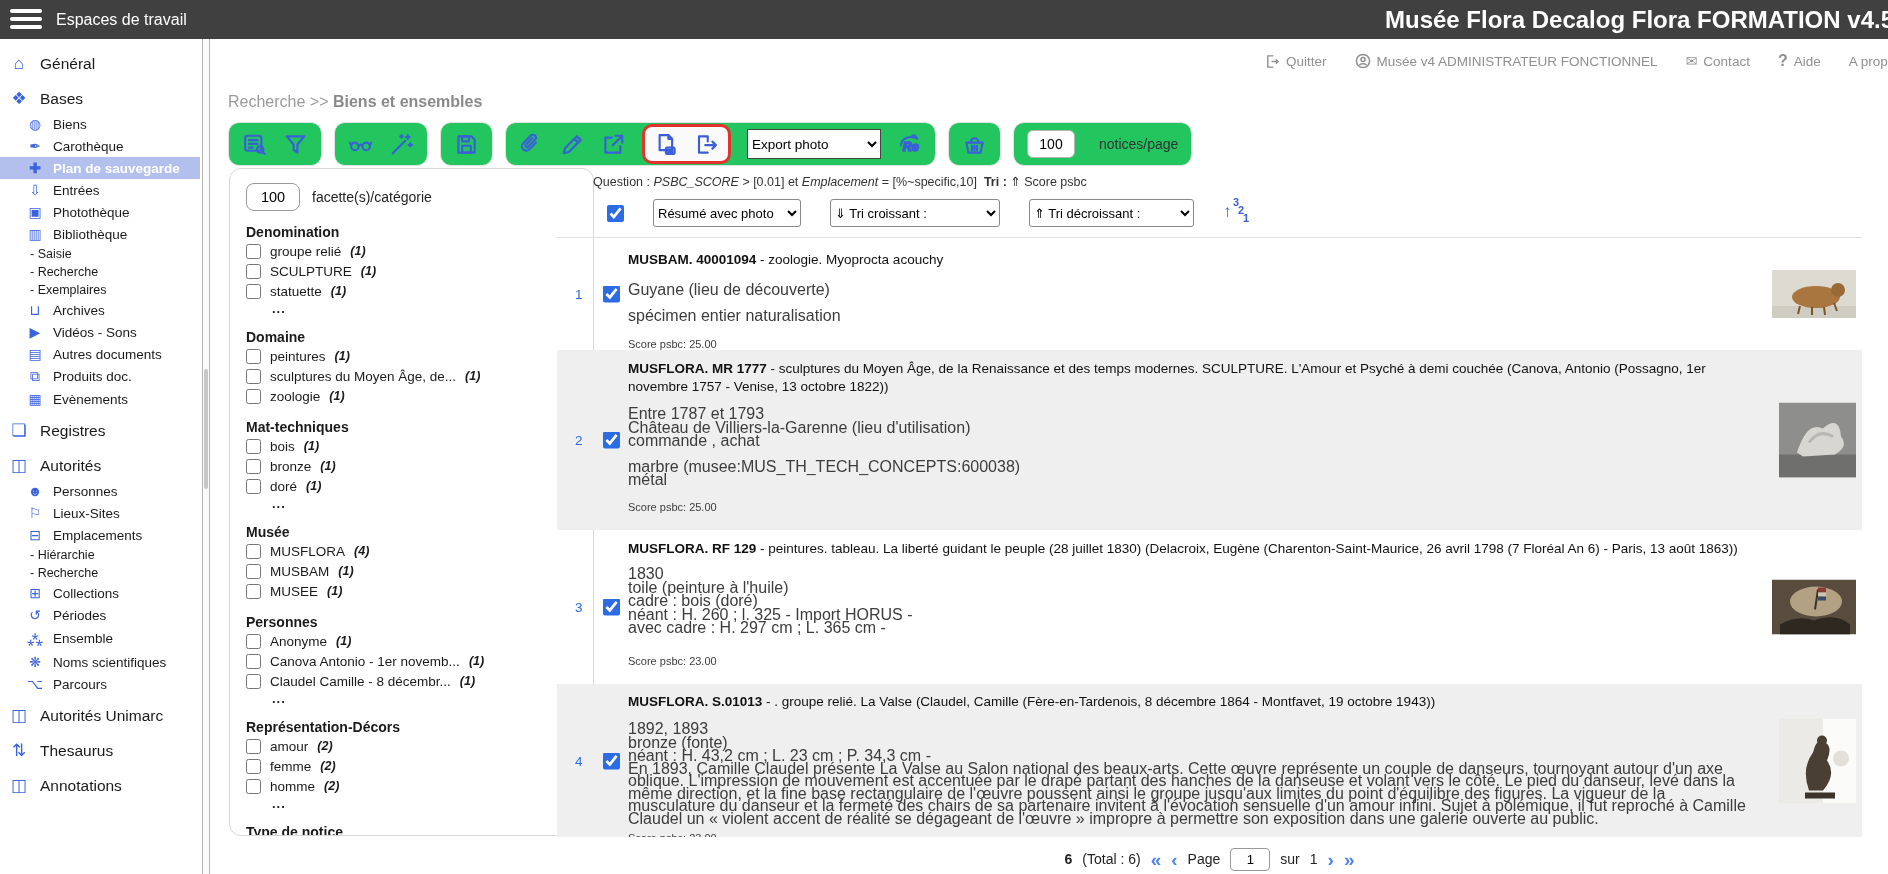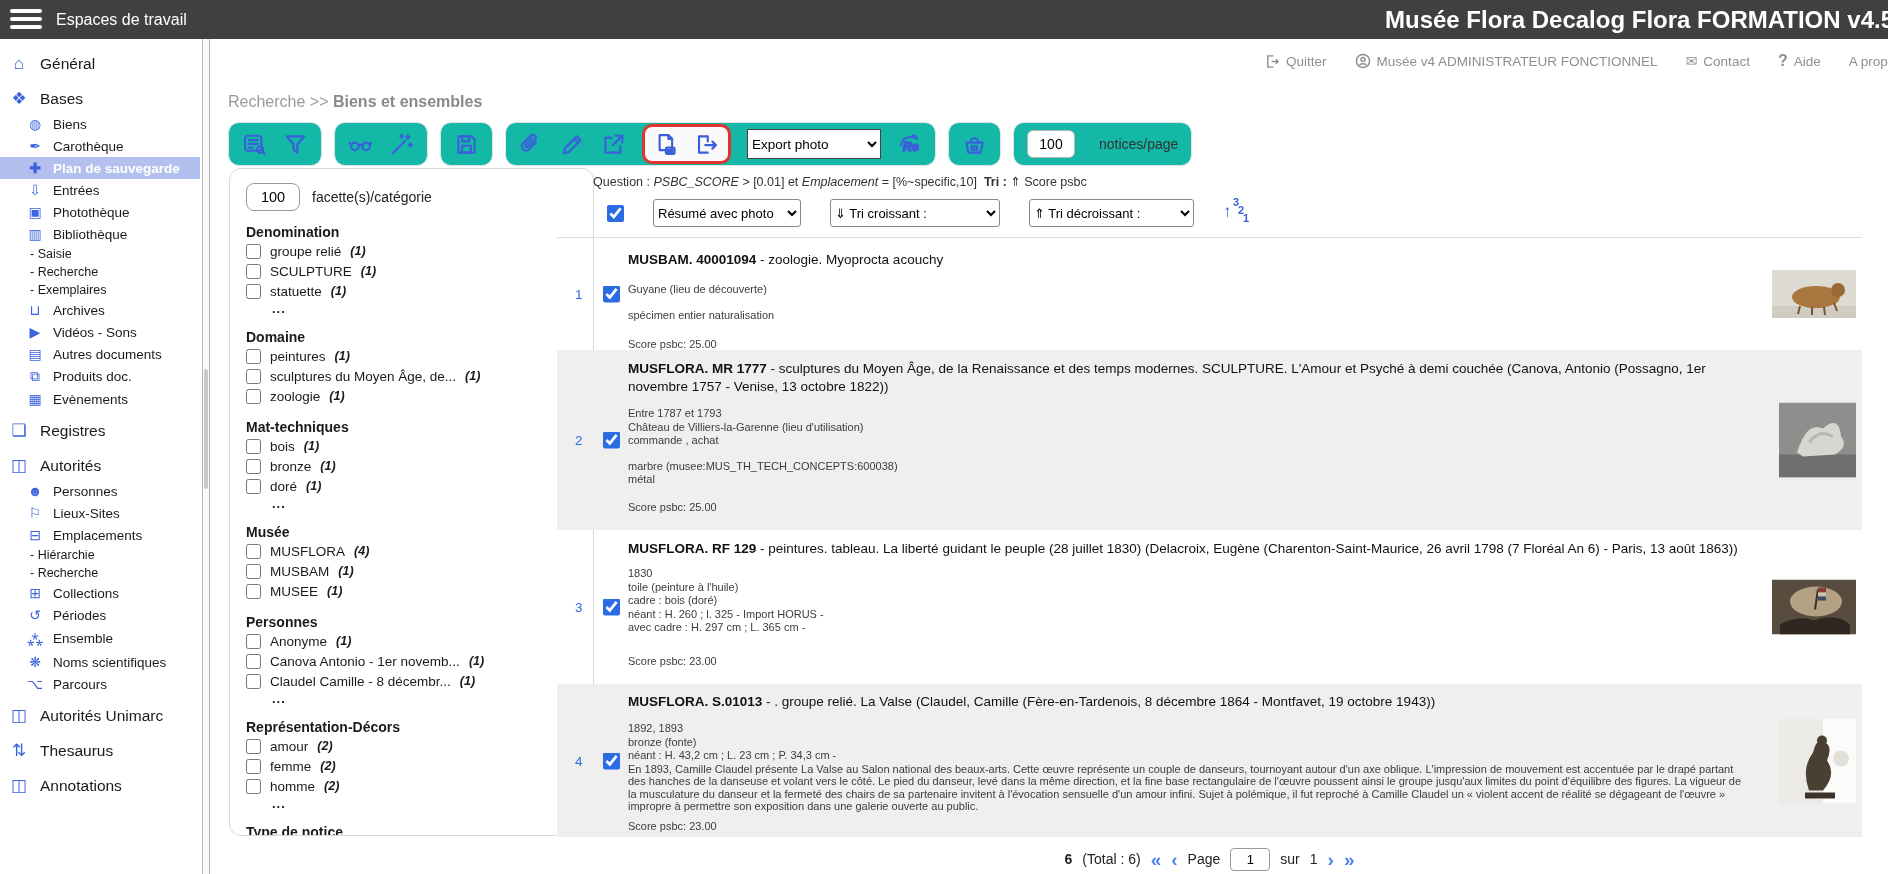--- a/index.html
+++ b/index.html
@@ -34,21 +34,21 @@
   .divider { position:absolute; left:202px; top:39px; bottom:0; width:8px;
     border-left:1px solid #b5b5b5; border-right:1px solid #b5b5b5; background:#fbfbfb; }
   .divider-thumb { position:absolute; left:1px; top:330px; width:4px; height:120px; background:#c7c7c7; border-radius:2px; }
 
   
   .breadcrumb { position:absolute; left:228px; top:93px; font-size:16px; color:#9a9a9a; }
   .breadcrumb b { color:#8a8a8a; }
 
   
   .toolbar { position:absolute; left:228px; top:122px; display:flex; align-items:center; gap:12px; height:44px; }
-  .pill { background:#14b8a6; border:1px solid #e3e3e3; border-radius:11px; display:flex; align-items:center;
+  .pill { background:#22c55e; border:1px solid #e3e3e3; border-radius:11px; display:flex; align-items:center;
     gap:16px; padding:7px 13px; height:44px; }
   .tbtn { display:flex; align-items:center; cursor:pointer; }
   .tbtn svg { width:25px; height:25px; stroke:#3a5fd9; fill:none; stroke-width:1.7; stroke-linecap:round; stroke-linejoin:round; }
   .red-box { border:3px solid #e3332e; border-radius:10px; background:#fafafa; display:flex; align-items:center;
     gap:15px; padding:2px 9px; height:40px; }
   .export-select { height:30px; width:134px; font-size:13.5px; border:1px solid #444; background:#fff;
     font-family:"Liberation Sans",sans-serif; }
   .re-icon svg text { fill:#3a5fd9; font-weight:bold; font-style:italic; font-size:13px; }
   .notices-input { width:48px; height:28px; border:1px solid #b5b5b5; border-radius:6px; text-align:center;
     font-size:14px; background:#fff; }
@@ -84,21 +84,21 @@
   .sort321 .s1 { position:absolute; left:20px; top:13px; font-size:11px; }
   .sort321 .sarr { position:absolute; left:0; top:3px; font-size:17px; }
   .rh-sep { border-top:1px solid #ddd; margin-top:10px; }
 
   .row { position:relative; overflow:hidden; padding:0 110px 0 71px; }
   .row.zebra { background:#efefef; }
   .row-num { position:absolute; left:18px; top:50%; transform:translateY(-50%); color:#2b6be4; font-size:13.5px; }
   .row-check { position:absolute; left:46px; top:50%; transform:translateY(-50%); }
   .row-title { font-size:13.5px; color:#111; line-height:18px; cursor:pointer; }
   .row-title .tid { font-weight:bold; }
-  .rl { font-size:11px; color:#3c3c3c; line-height:13.5px; }
+  .rl { font-size:16px; color:#3c3c3c; line-height:13.5px; }
   .rl.gap { margin-top:12px; }
   .rl.para { line-height:12.5px; }
   .row-score { font-size:11px; color:#3c3c3c; }
   .row1 { height:112px; } .row1 .row-title { padding-top:13px; }
   .row1 .row-lines { margin-top:14px; } .row1 .row-score { margin-top:16px; }
   .row2 { height:180px; } .row2 .row-title { padding-top:10px; }
   .row2 .row-lines { margin-top:11px; } .row2 .row-score { margin-top:14px; }
   .row3 { height:154px; } .row3 .row-title { padding-top:10px; }
   .row3 .row-lines { margin-top:9px; } .row3 .row-score { margin-top:20px; }
   .row4 { height:153px; } .row4 .row-title { padding-top:9px; }

